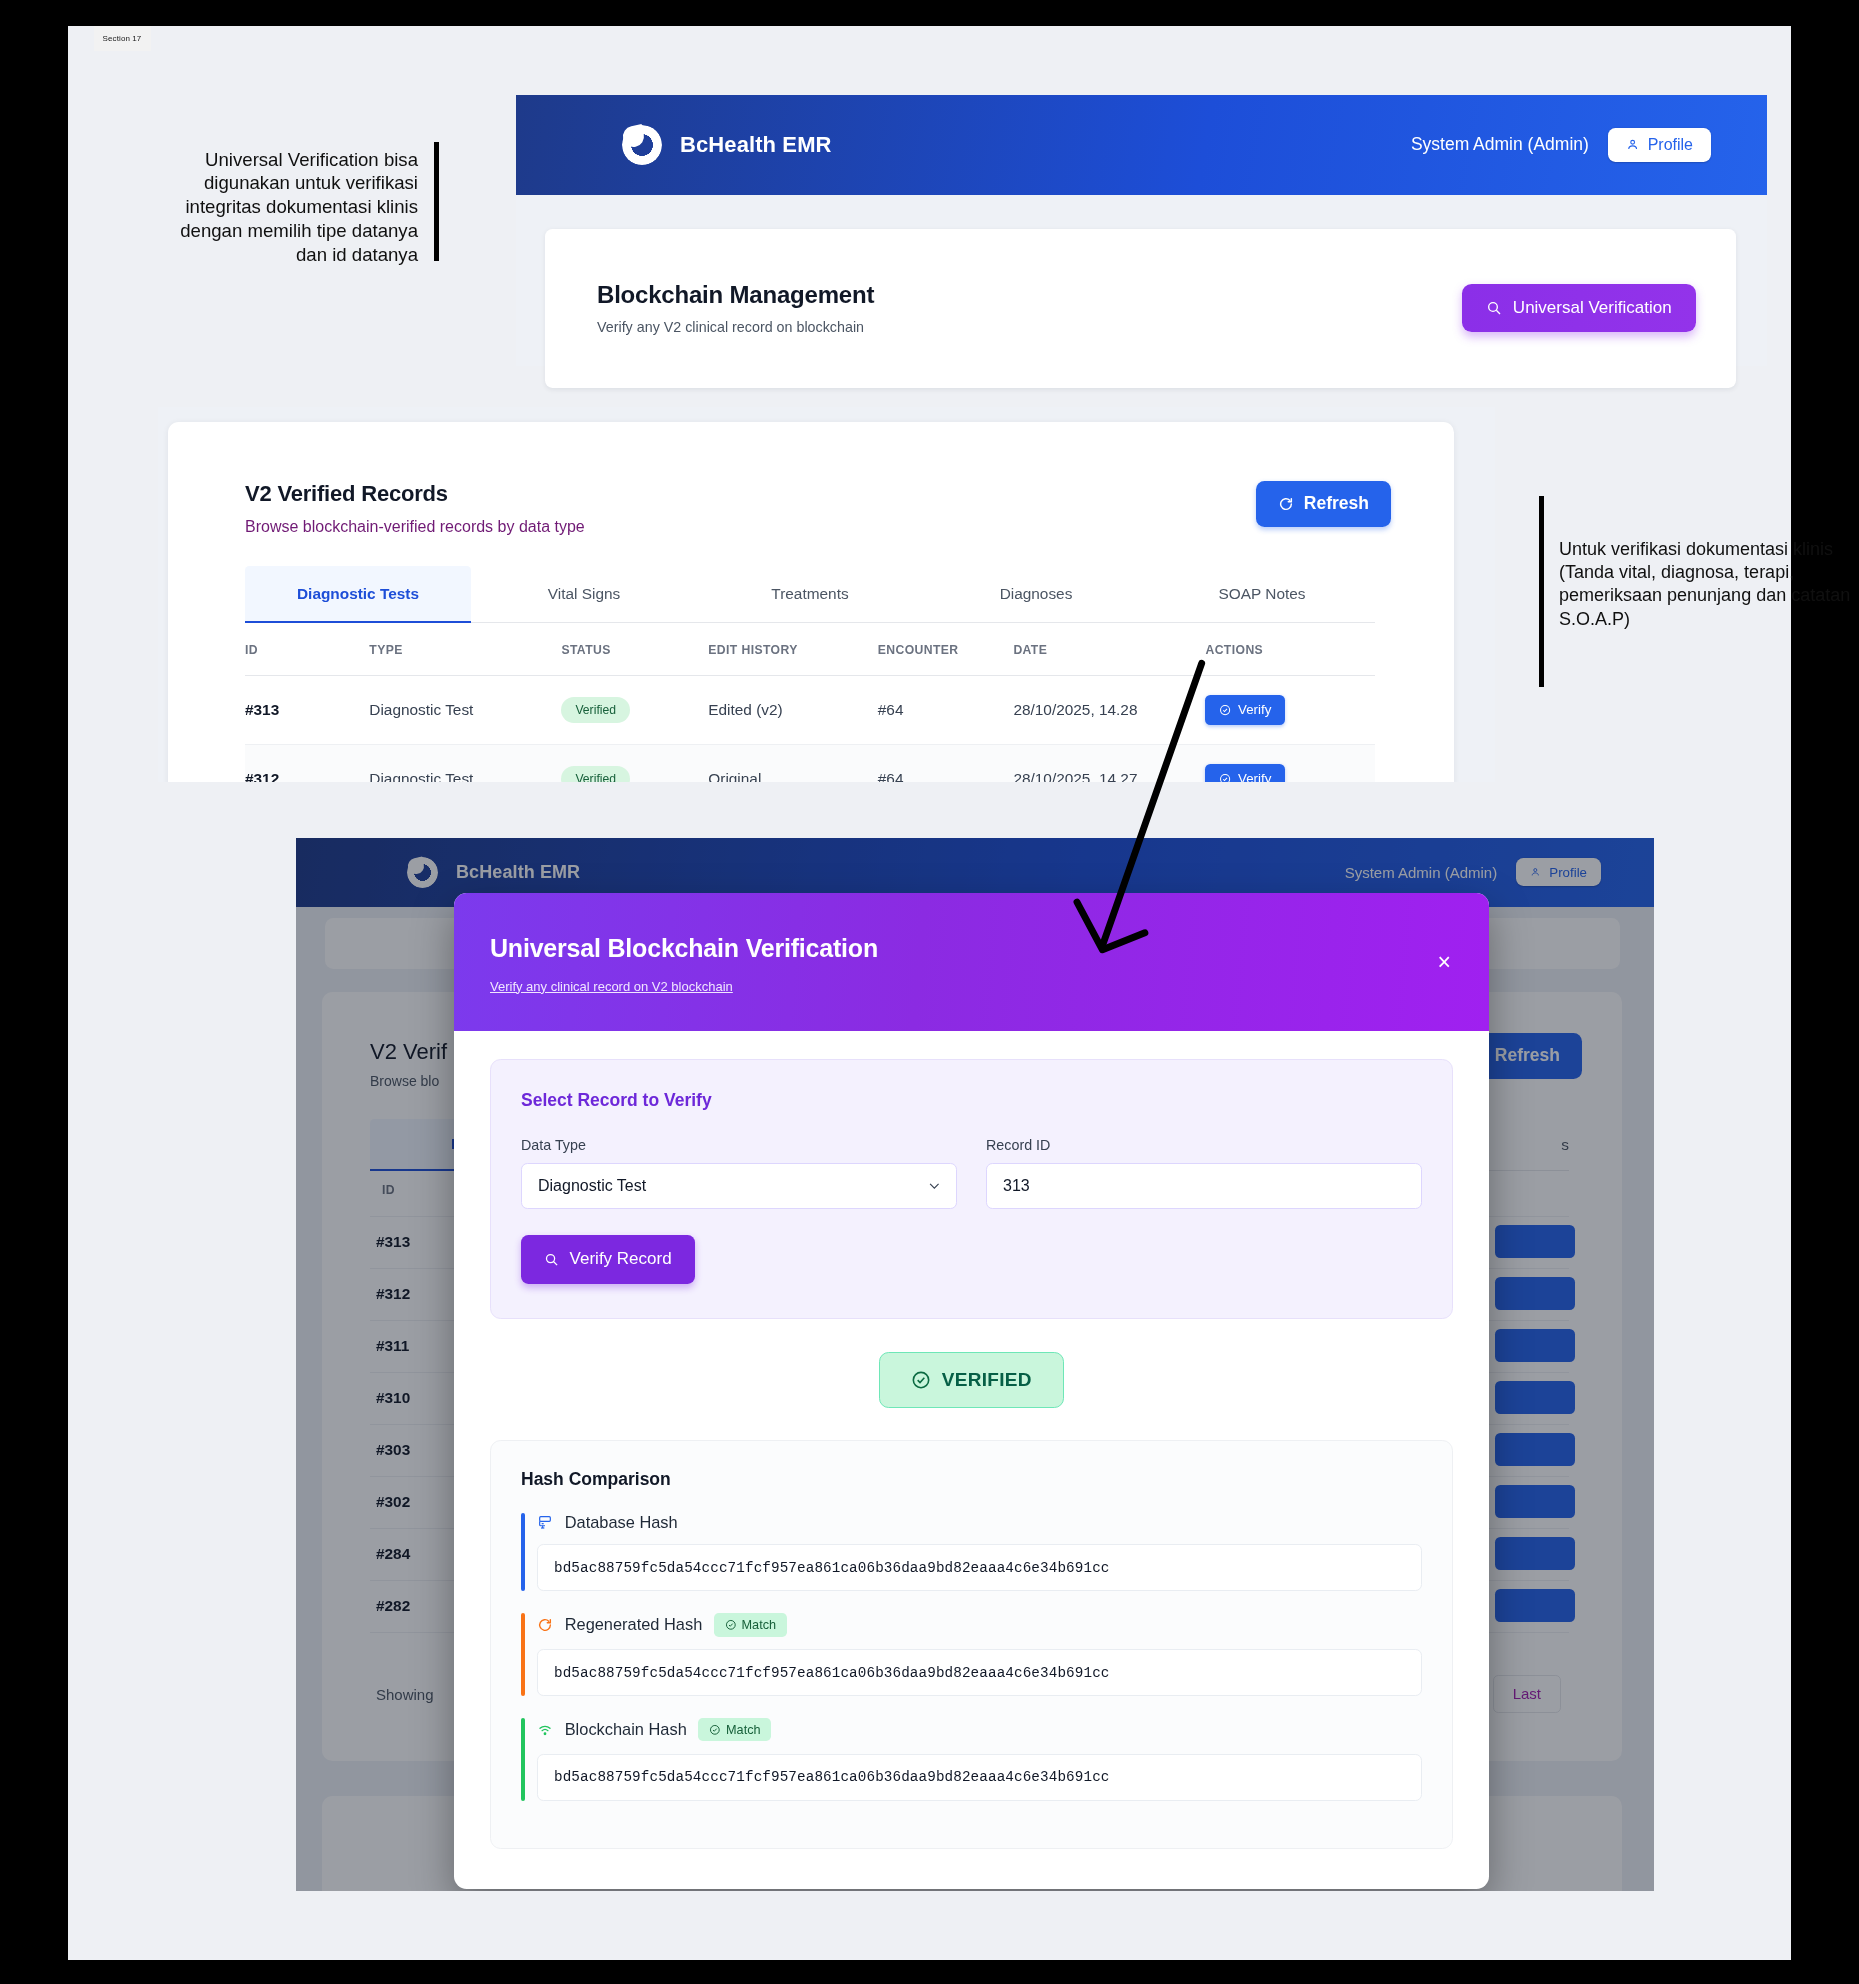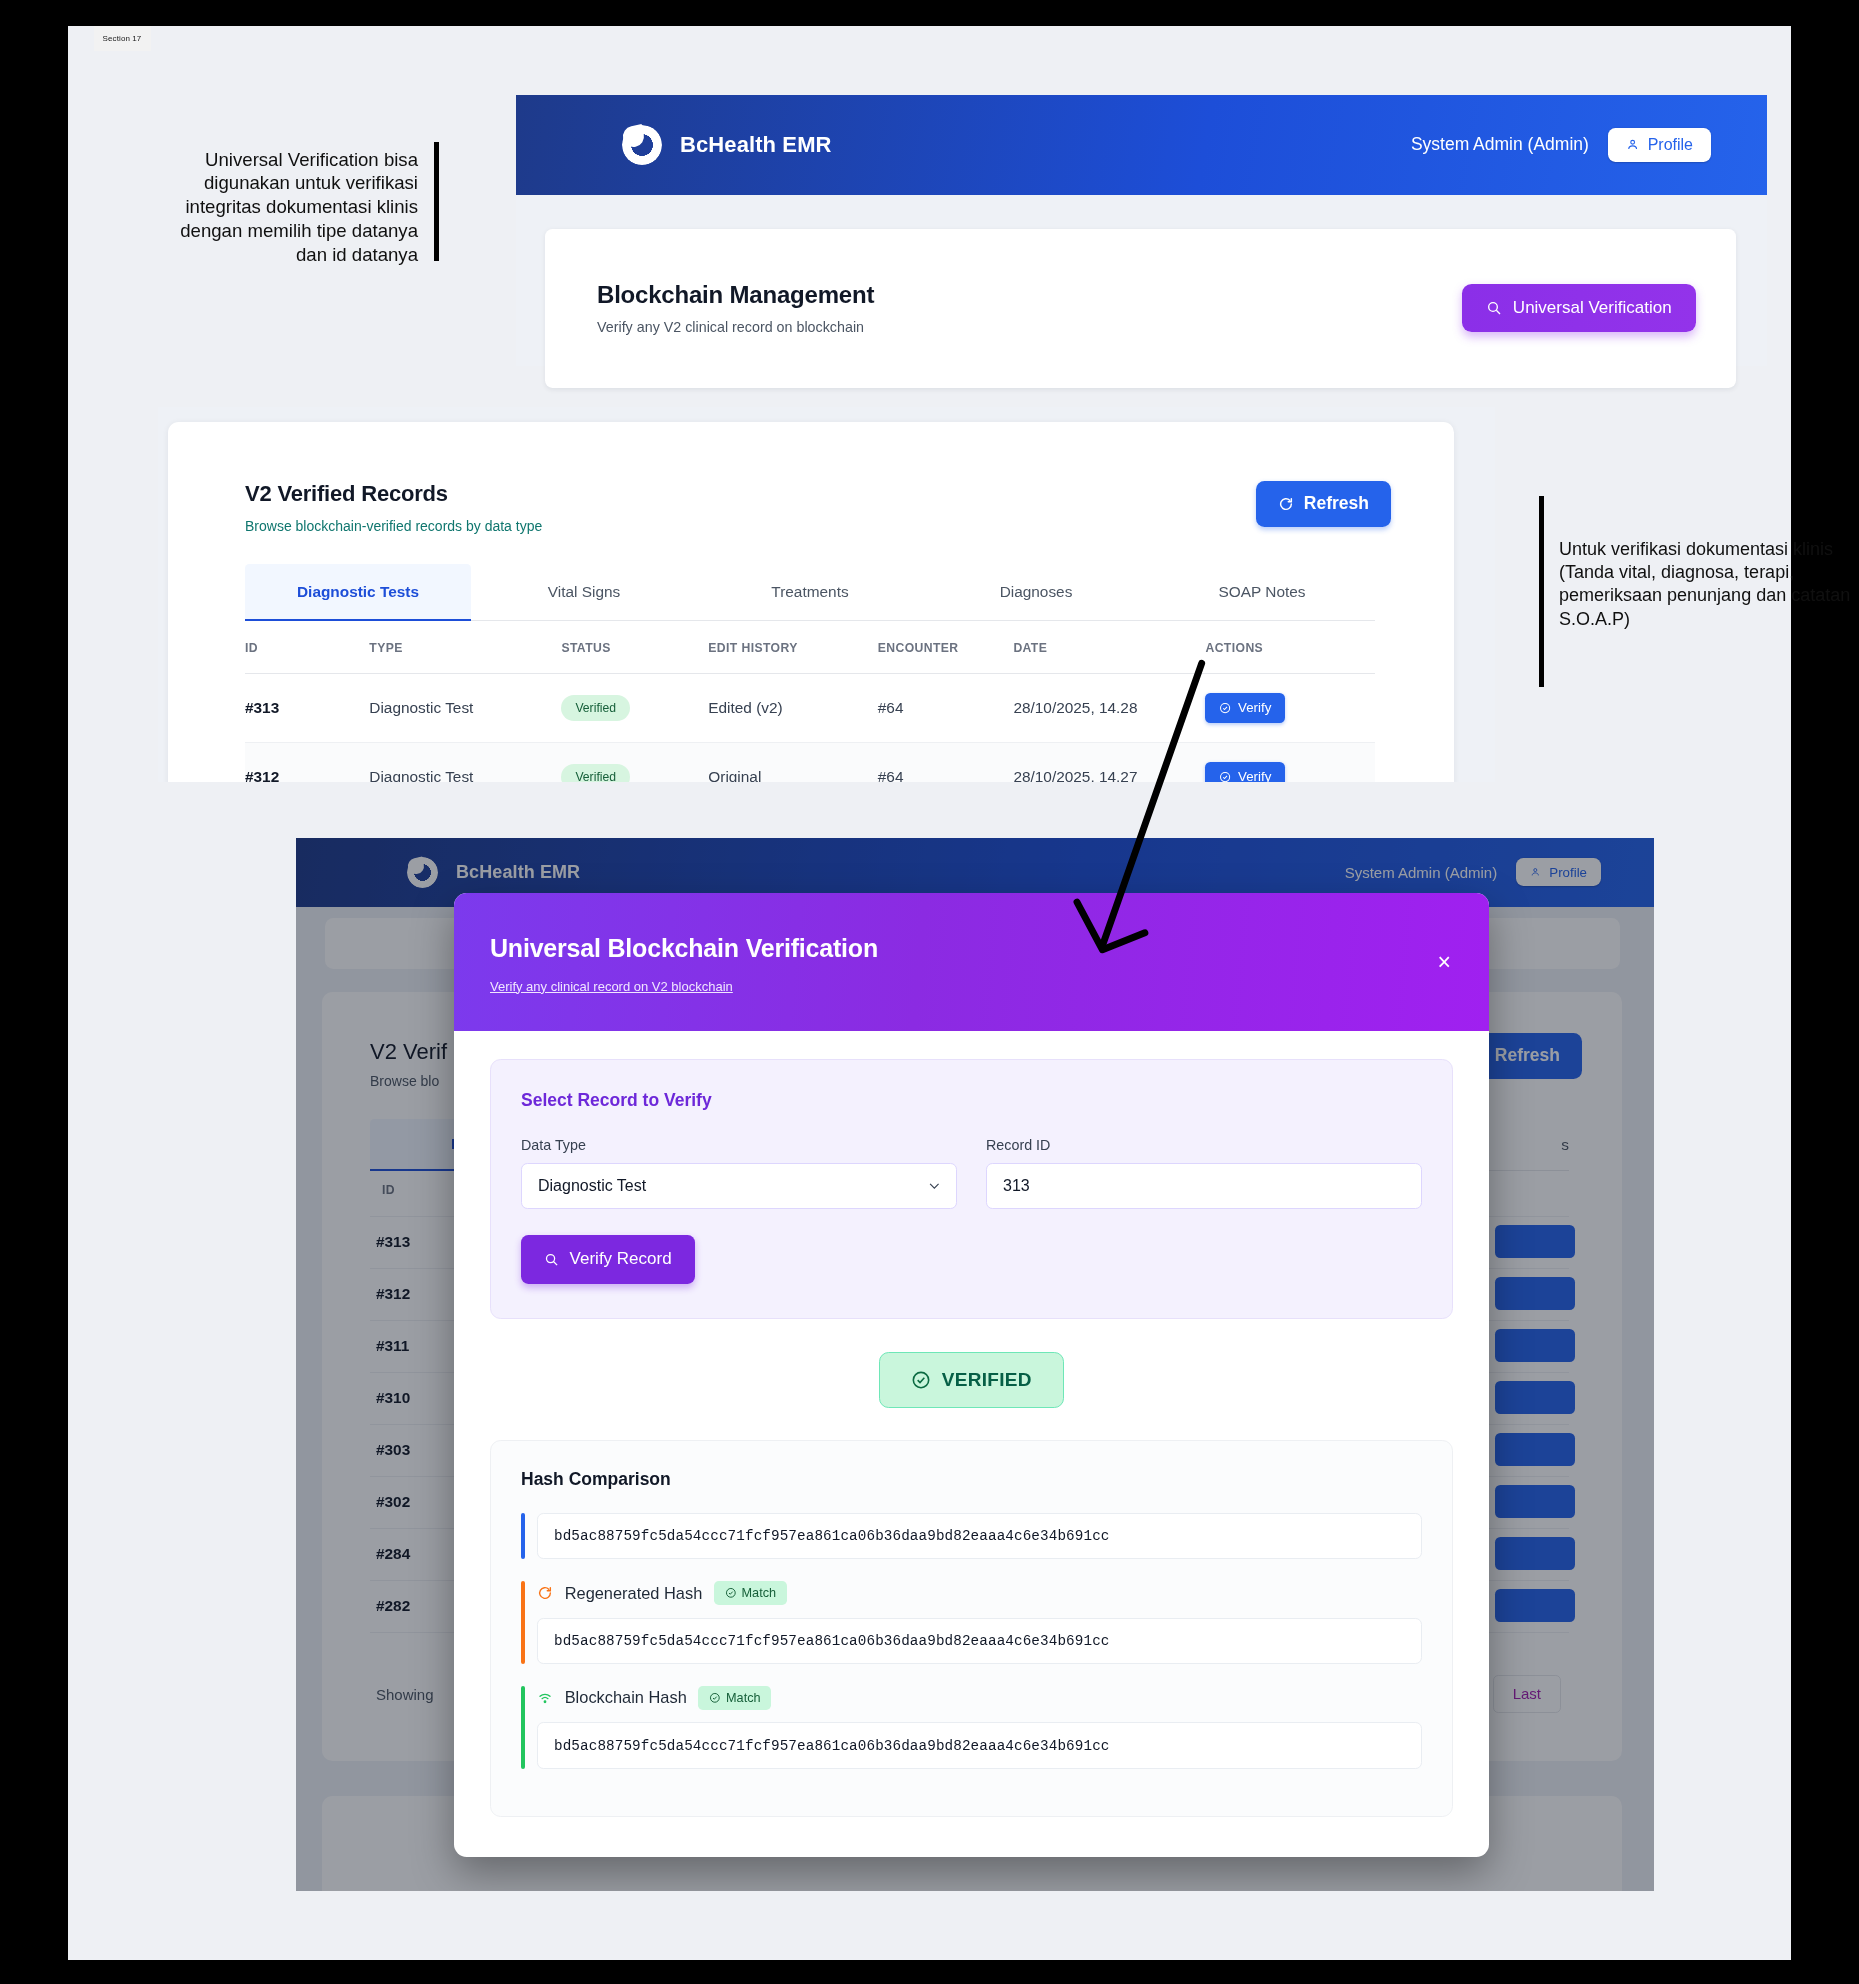--- a/index.html
+++ b/index.html
@@ -150,21 +150,21 @@
     width: 1286px; height: 419px;
     background: #fff;
     border-radius: 10.6px;
     box-shadow: 0 1.1px 6.4px rgba(15,23,42,.07);
   }
   .rec-head {
     display: flex; align-items: flex-start;
     padding: 59px 63px 0 77px;
   }
   .rec-title { font-size: 22px; font-weight: 700; color: #111827; letter-spacing: -0.2px; }
-  .rec-sub { font-size: 14px; color: #0f766e; margin-top: 11.7px; }
+  .rec-sub { font-size: 16px; color: #701a75; margin-top: 11.7px; }
   .refresh-btn {
     margin-left: auto;
     background: #2563eb; color: #fff;
     border-radius: 8.5px;
     padding: 12.7px 22px;
     font-size: 17.5px; font-weight: 600;
     display: flex; align-items: center; gap: 9.6px;
     box-shadow: 0 2.1px 5.3px rgba(37,99,235,.3);
   }
   .refresh-glyph { display:block; width:16px; height:16px; }
@@ -656,20 +656,30 @@
             </svg>
             <span>VERIFIED</span>
           </div>
         </div>
 
         <div class="hash-panel">
           <div class="hash-title">Hash Comparison</div>
 
           <div class="hash-block">
             <div class="hash-bar" style="background:#2563eb"></div>
+            <div class="hash-label-row">
+              <svg width="16" height="16" viewBox="0 0 24 24" fill="none" stroke="#2563eb" stroke-width="1.8">
+                <rect x="4" y="4" width="16" height="7" rx="1.6"></rect>
+                  <path d="M4 11v5a1.6 1.6 0 0 0 1.6 1.6H12"></path>
+                  <path d="M7 14.5h3"></path>
+                  <path d="M8.5 17.6V21"></path>
+                  <path d="M6 21h5"></path>
+              </svg>
+              <span class="hash-label">Database Hash</span>
+            </div>
             <div class="hash-value">bd5ac88759fc5da54ccc71fcf957ea861ca06b36daa9bd82eaaa4c6e34b691cc</div>
           </div>
 
           <div class="hash-block">
             <div class="hash-bar" style="background:#f97316"></div>
             <div class="hash-label-row">
               <svg width="16" height="16" viewBox="0 0 24 24" fill="none" stroke="#f97316" stroke-width="2.1" stroke-linecap="round">
                 <path d="M20 12a8 8 0 1 1-2.4-5.7"></path>
                   <path d="M20 4v4.6h-4.6"></path>
               </svg>

